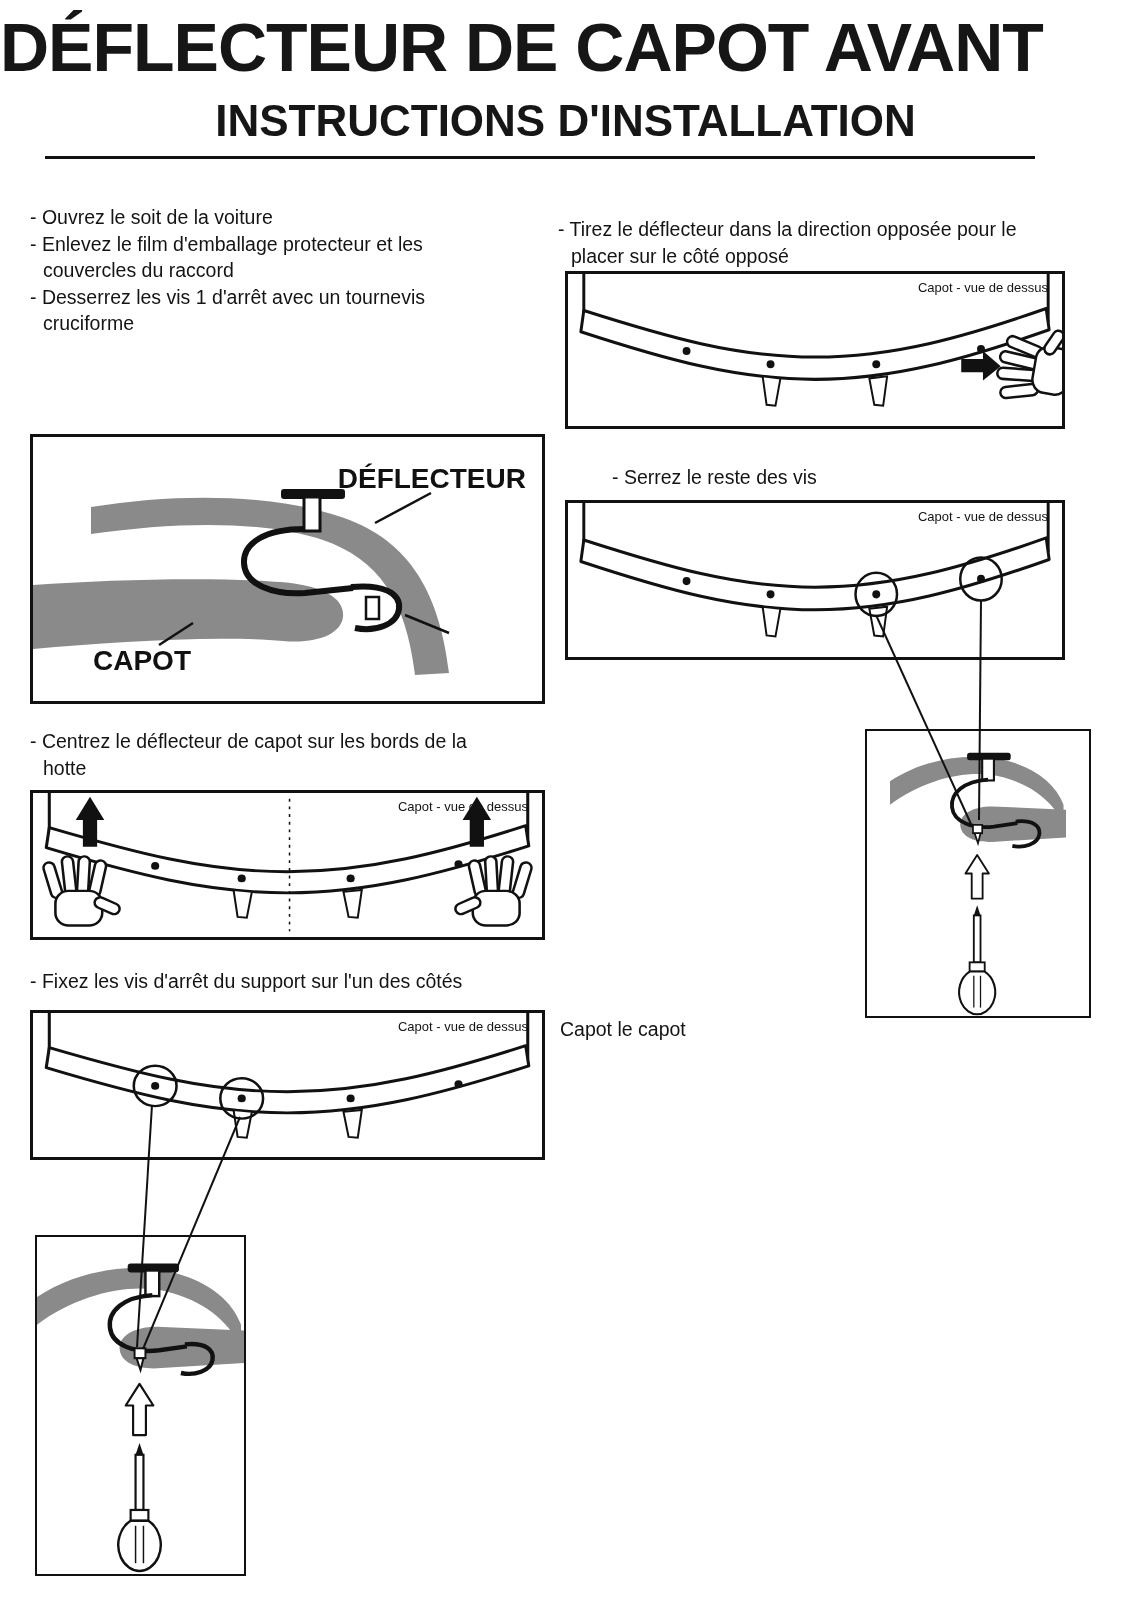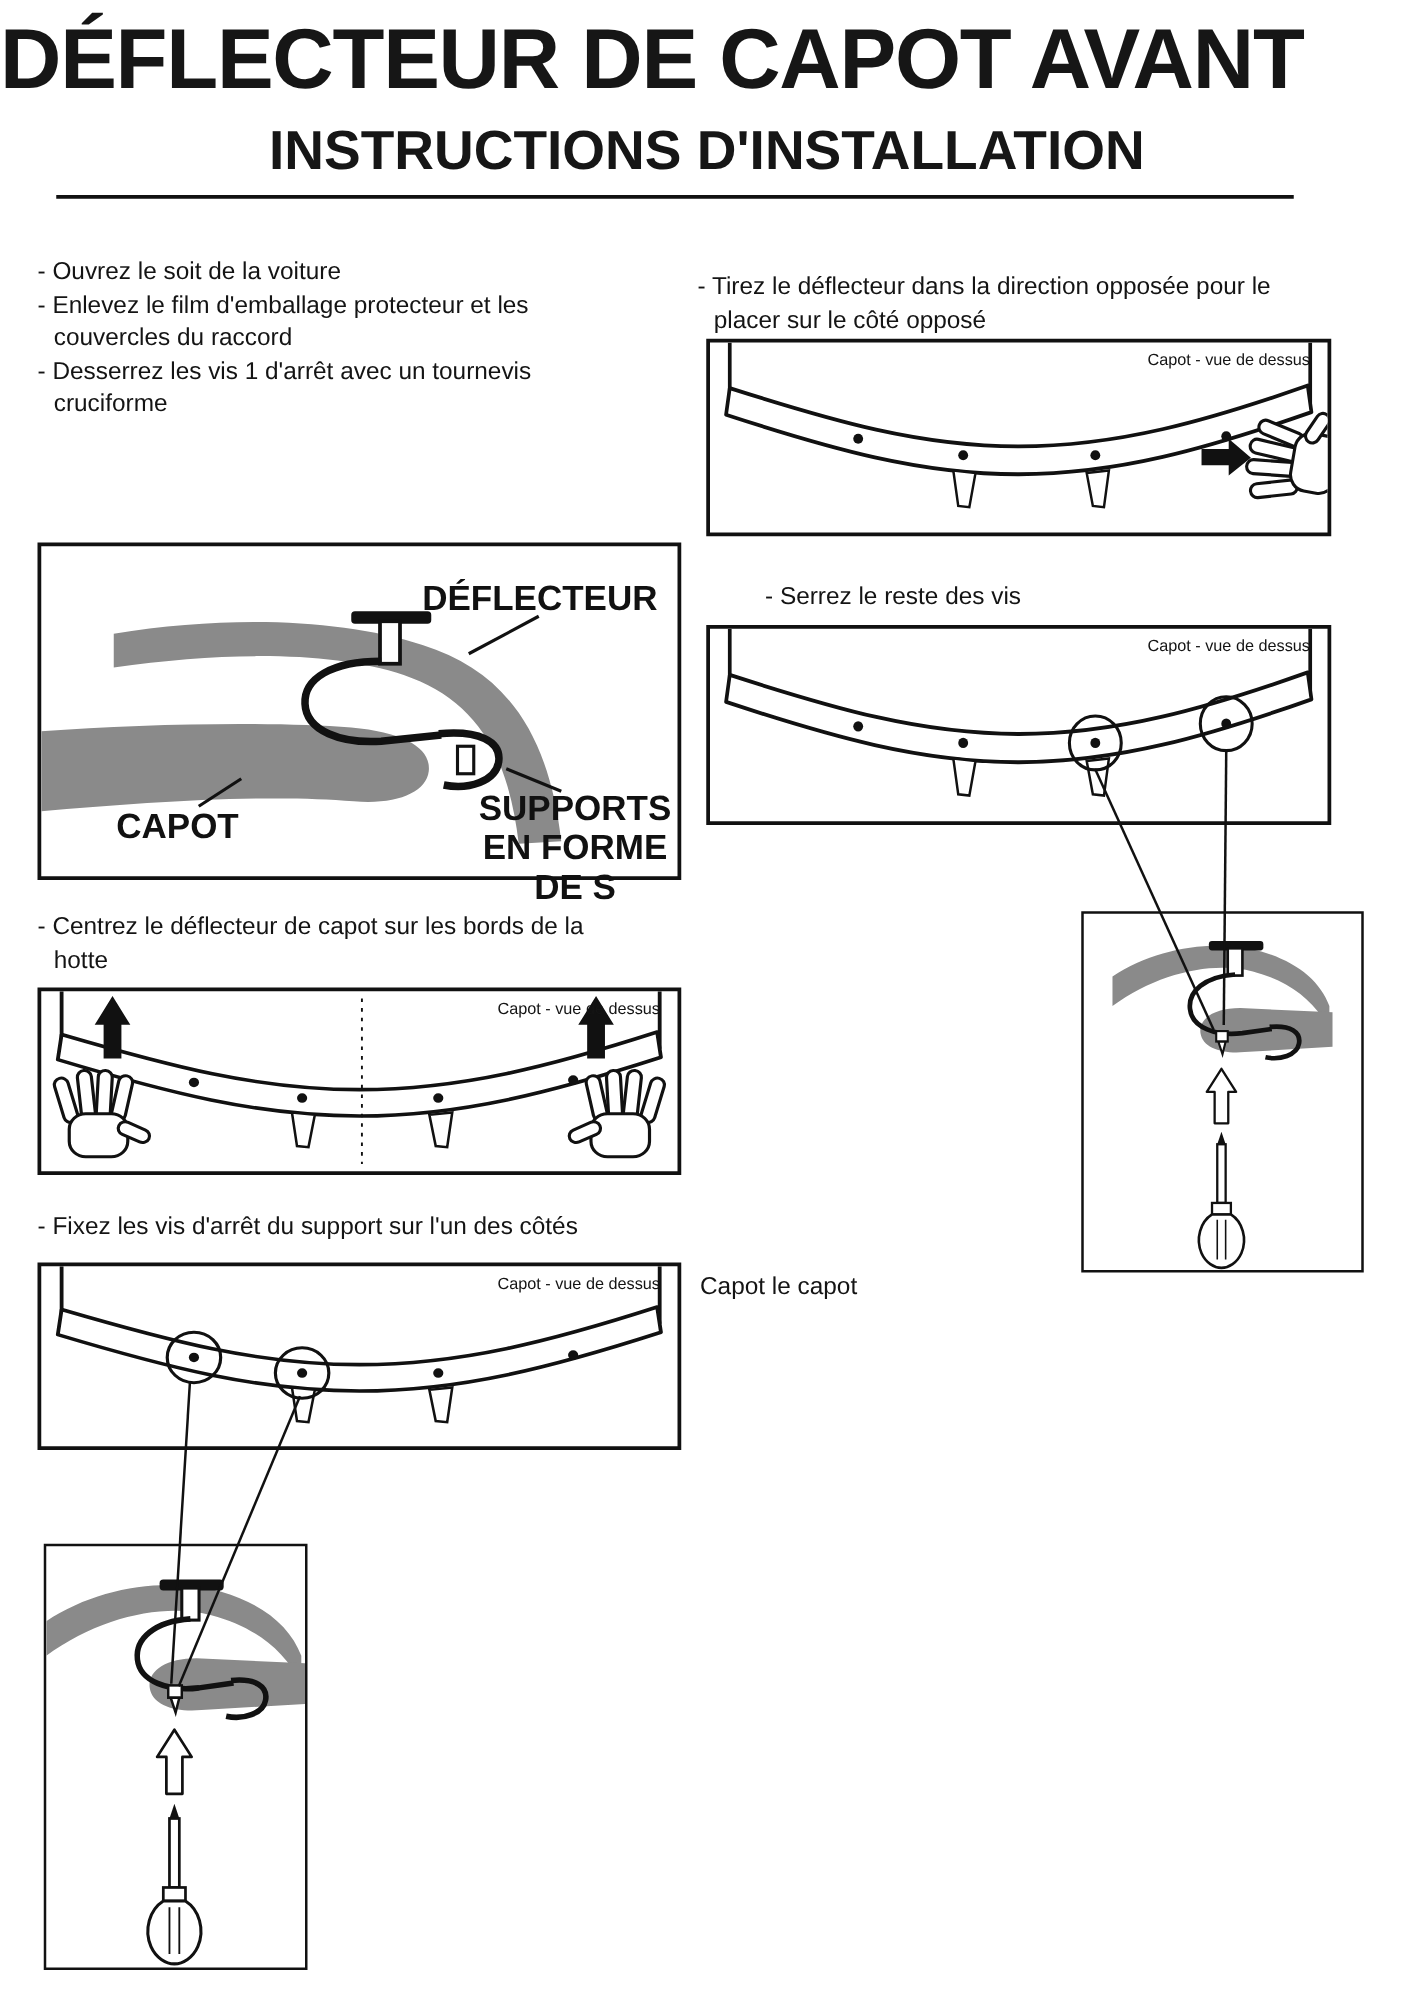--- a/index.html
+++ b/index.html
@@ -109,21 +109,20 @@
       <rect x="271" y="60" width="16" height="34" fill="#fff" stroke="#111" stroke-width="3"></rect>
       <path d="M272,92 C232,92 210,106 211,126 C212,148 240,158 272,156 L320,151" fill="none" stroke="#111" stroke-width="6"></path>
       <path d="M318,150 C350,147 368,156 366,172 C364,188 342,195 322,191" fill="none" stroke="#111" stroke-width="6"></path>
       <rect x="333" y="160" width="13" height="22" fill="#fff" stroke="#111" stroke-width="2.5"></rect>
       <line x1="398" y1="56" x2="342" y2="86" stroke="#111" stroke-width="2.5"></line>
       <line x1="126" y1="208" x2="160" y2="186" stroke="#111" stroke-width="2.5"></line>
       <line x1="416" y1="196" x2="372" y2="178" stroke="#111" stroke-width="2.5"></line>
     </svg>
     <span class="diagram-label lbl-deflecteur">DÉFLECTEUR</span>
     <span class="diagram-label lbl-capot">CAPOT</span>
-    <span class="diagram-label lbl-supports">SUPPORTS EN FORME DE S</span>
   </div>
 
   <div class="step-text" style="top:728px; left:30px; width:470px;">
     <p class="step">- Centrez le déflecteur de capot sur les bords de la hotte</p>
   </div>
 
   <div class="frame" style="left:30px; top:790px; width:515px; height:150px;">
     <svg viewBox="0 0 500 150" preserveAspectRatio="none">
       <use href="#band-base"></use>
       <line x1="252" y1="6" x2="252" y2="144" stroke="#111" stroke-width="1.5" stroke-dasharray="3 5"></line>

